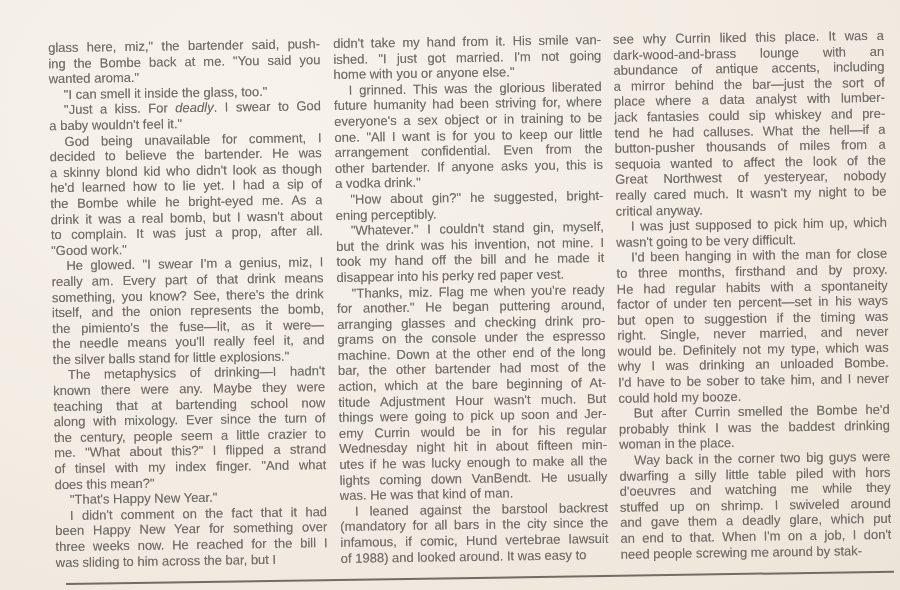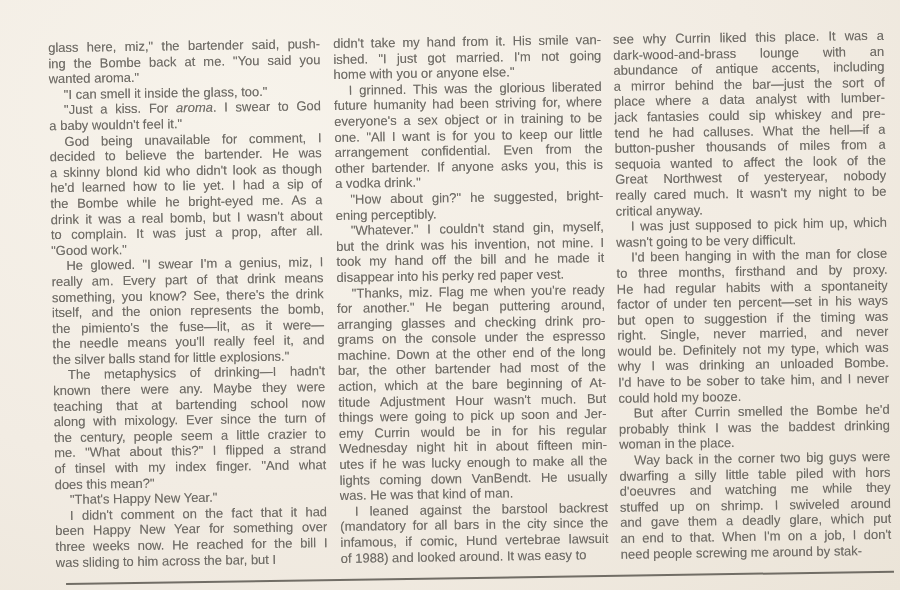--- a/index.html
+++ b/index.html
@@ -60,21 +60,21 @@
 </style>
 </head>
 <body>
 
 <div class="page">
   <div class="col col-1">
       <div class="line">glass here, miz," the bartender said, push-</div>
       <div class="line">ing the Bombe back at me. "You said you</div>
       <div class="line end">wanted aroma."</div>
       <div class="line end indent">"I can smell it inside the glass, too."</div>
-      <div class="line indent">"Just a kiss. For <em>aroma</em>. I swear to God</div>
+      <div class="line indent">"Just a kiss. For <em>deadly</em>. I swear to God</div>
       <div class="line end">a baby wouldn't feel it."</div>
       <div class="line indent">God being unavailable for comment, I</div>
       <div class="line">decided to believe the bartender. He was</div>
       <div class="line">a skinny blond kid who didn't look as though</div>
       <div class="line">he'd learned how to lie yet. I had a sip of</div>
       <div class="line">the Bombe while he bright-eyed me. As a</div>
       <div class="line">drink it was a real bomb, but I wasn't about</div>
       <div class="line">to complain. It was just a prop, after all.</div>
       <div class="line end">"Good work."</div>
       <div class="line indent">He glowed. "I swear I'm a genius, miz, I</div>

